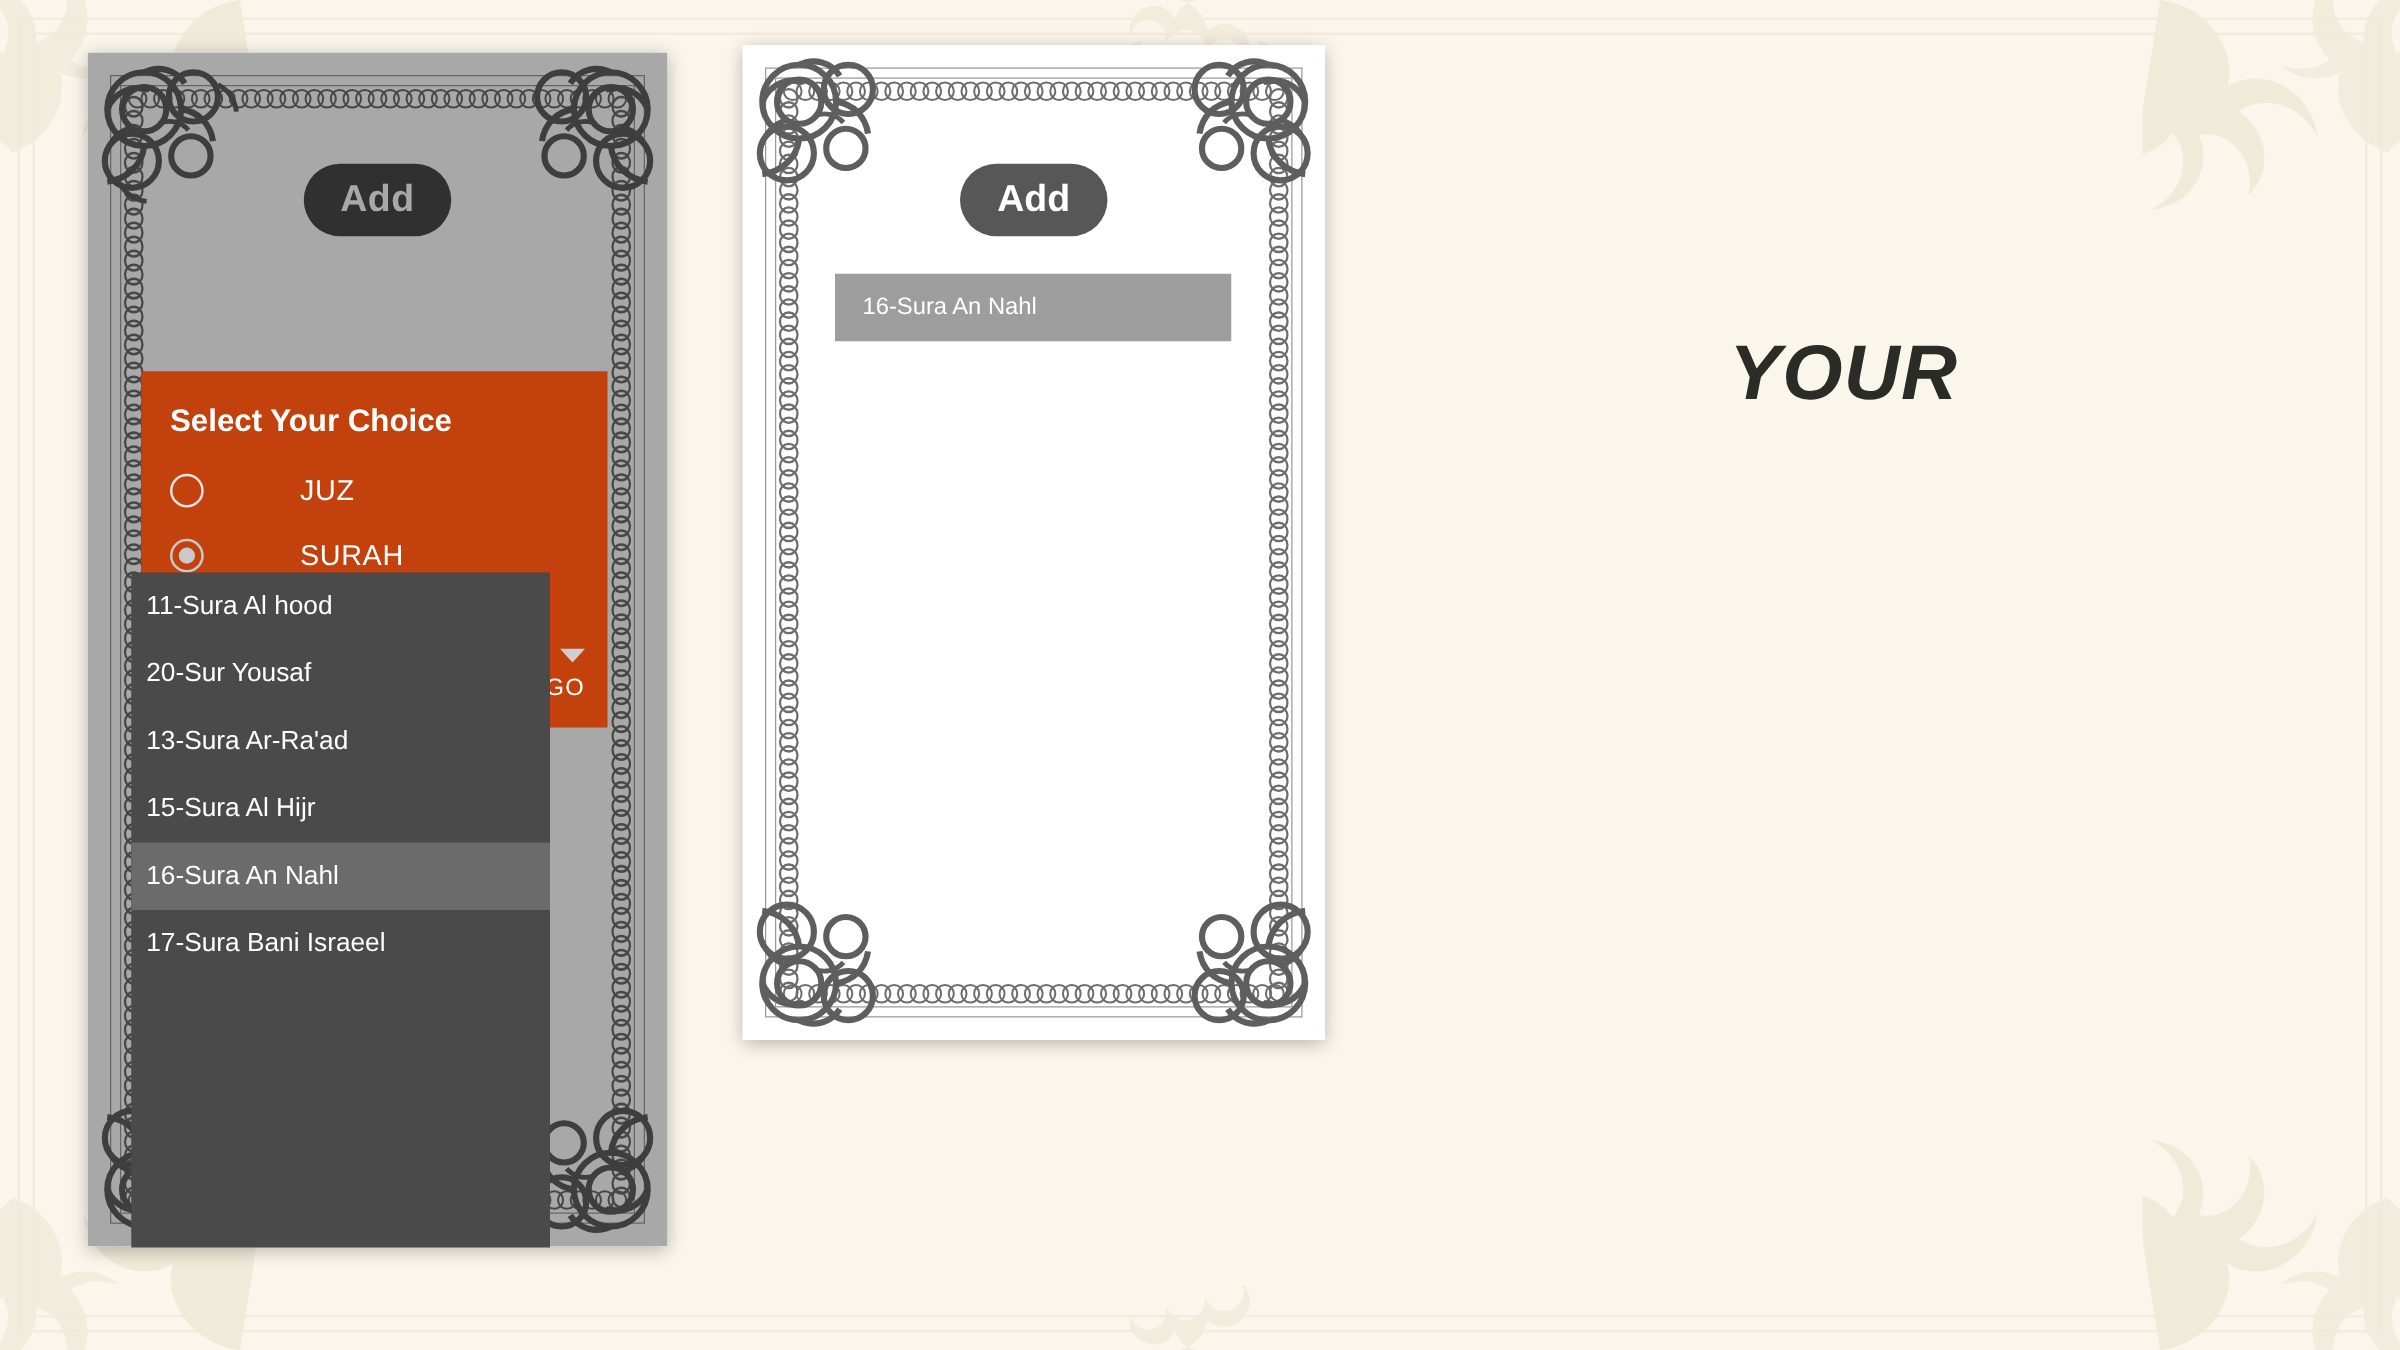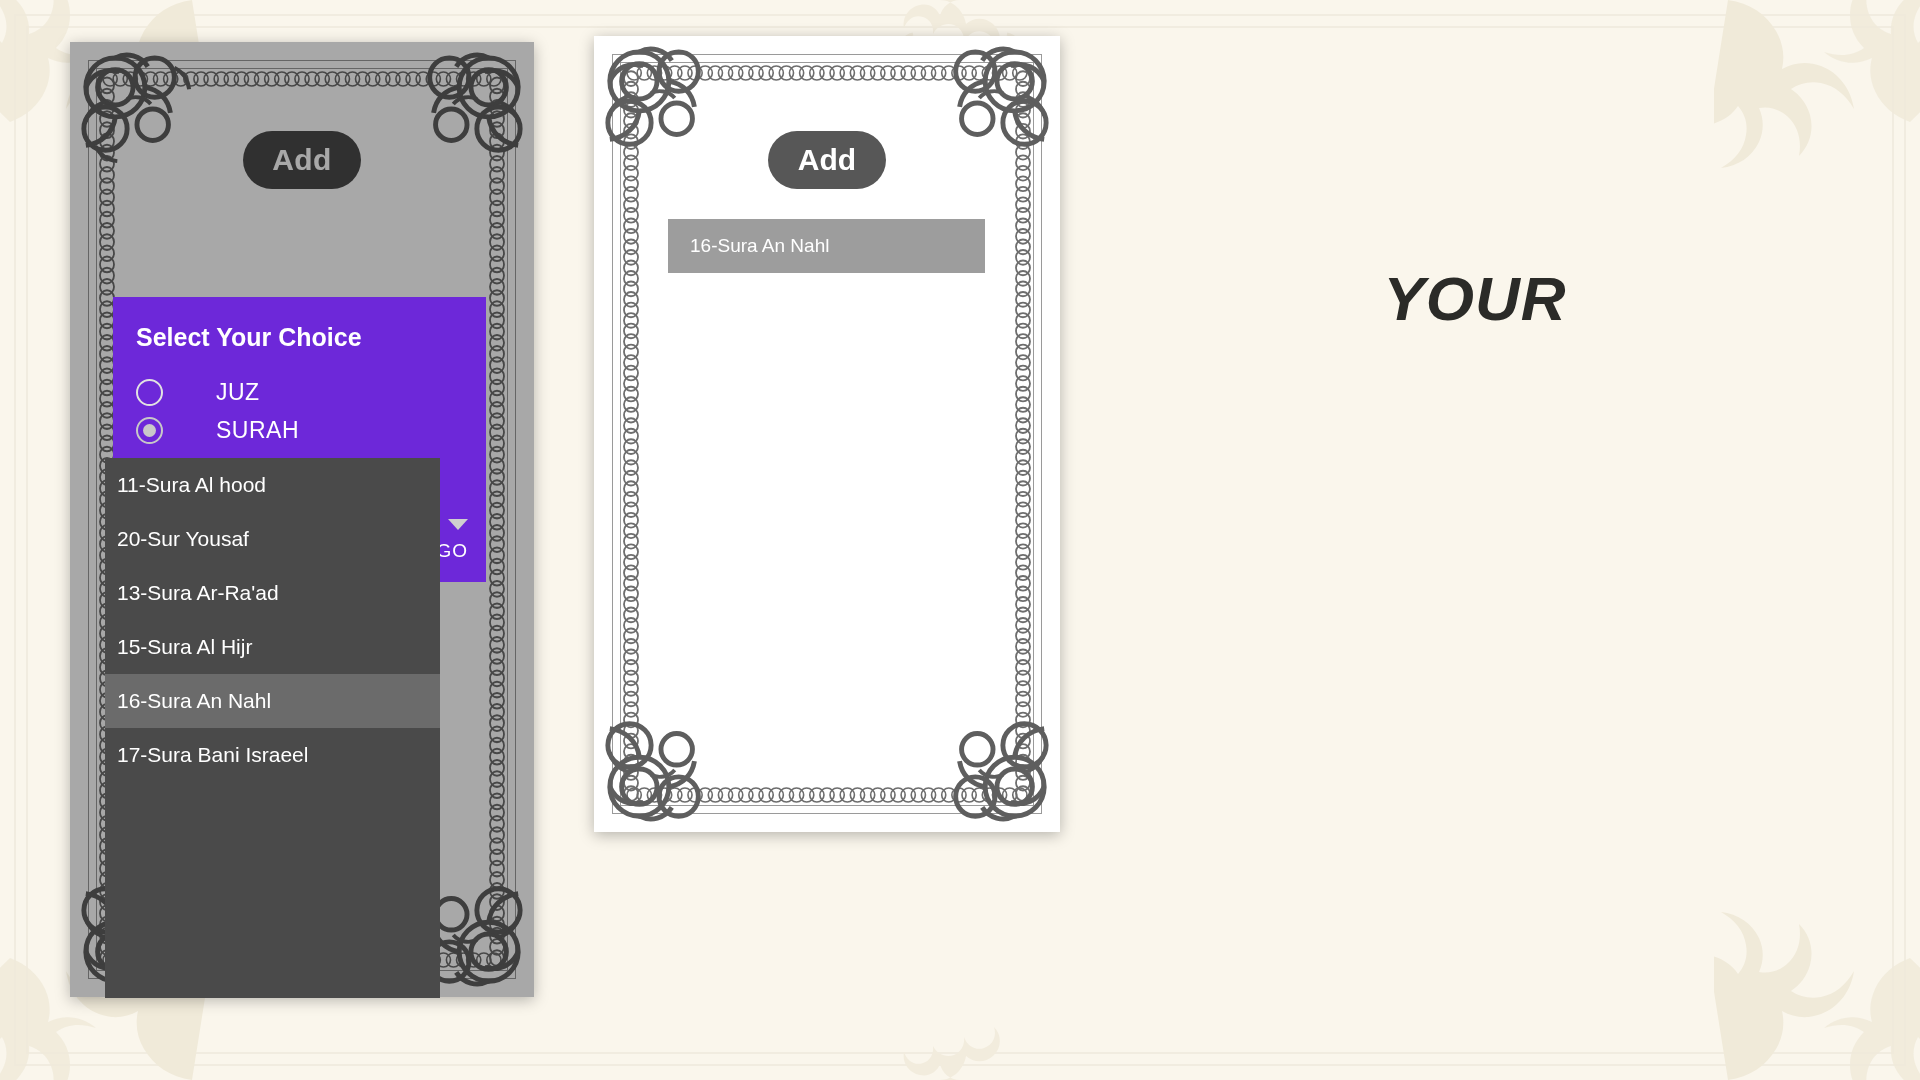--- a/index.html
+++ b/index.html
@@ -124,43 +124,43 @@
   
   .dim-overlay{
     position:absolute; inset:0;
     background:rgba(0,0,0,.34);
     pointer-events:none;
   }
 
   .choice-dialog{
     position:absolute;
     left:113px; top:297px; width:373px; height:285px;
-    background:#6d28d9;
+    background:#c2410c;
     color:#fff;
     z-index:5;
   }
   .cd-title{
     position:absolute; left:23px; top:26px;
     font-size:25px; font-weight:bold; color:#ffffff;
   }
   .radio-row{
     position:absolute; left:23px; display:flex; align-items:center;
     cursor:pointer;
   }
   .radio-row.r-juz{ top:82px; }
-  .radio-row.r-surah{ top:120px; }
+  .radio-row.r-surah{ top:134px; }
   .radio-outer{
     width:27px; height:27px; border-radius:50%;
     border:2.5px solid #e2e2e2; display:flex; align-items:center; justify-content:center;
     box-sizing:border-box;
   }
   .radio-outer.checked{ border-color:#c8c8c8; }
   .radio-dot{ width:13px; height:13px; border-radius:50%; background:#c9c9c9; }
   .radio-label{
-    margin-left:53px; font-size:23px; color:#ffffff; letter-spacing:.5px;
+    margin-left:77px; font-size:23px; color:#ffffff; letter-spacing:.5px;
   }
   .spinner-row{
     position:absolute; left:0; top:200px; width:100%; height:52px;
     display:flex; align-items:center;
   }
   .spinner-value{
     position:absolute; left:3px; top:10px; font-size:22px; color:#ffffff;
   }
   .spinner-caret{
     position:absolute; right:18px; top:22px;

